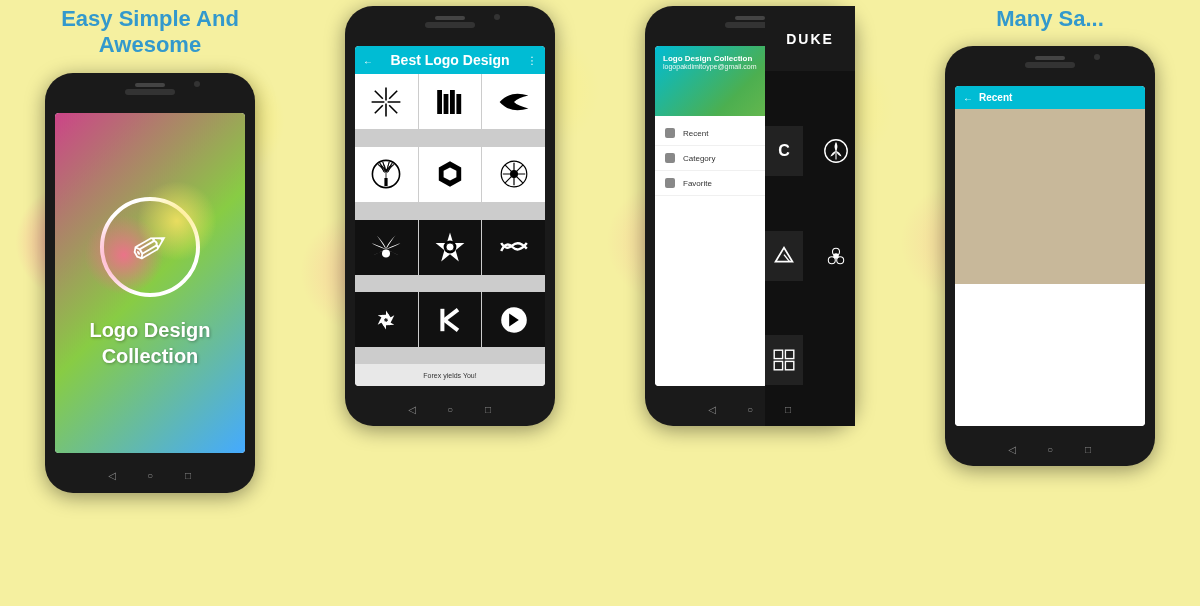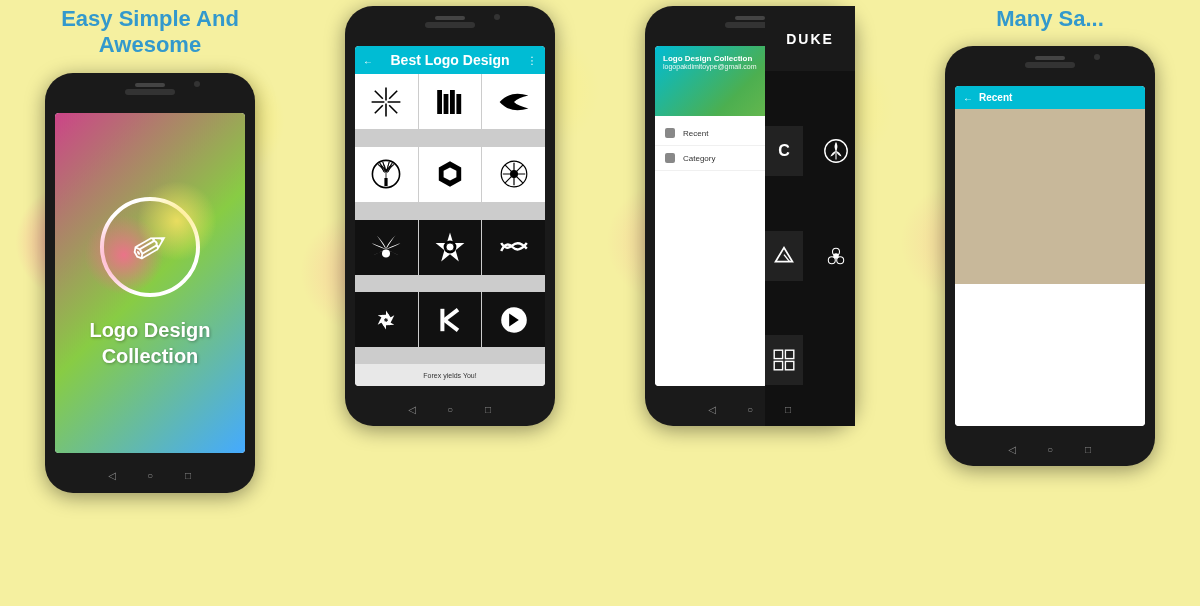--- a/index.html
+++ b/index.html
@@ -504,20 +504,24 @@
 
         <div class="menu-list">
           <div class="menu-item">
             <div class="menu-icon" style="background:#888;"></div>
             <span>Recent</span>
           </div>
           <div class="menu-item">
             <div class="menu-icon" style="background:#888;"></div>
             <span>Category</span>
           </div>
+          <div class="menu-item">
+            <div class="menu-icon" style="background:#888;"></div>
+            <span>Favorite</span>
+          </div>
         </div>
 
         <div style="position:absolute; right:0; top:0; bottom:0; width:90px; background:#111; display:grid; grid-template-columns:1fr 1fr; gap:14px;">
 
           <div style="background:#1a1a1a; display:flex; align-items:center; justify-content:center; grid-column:1/3; height:65px;">
             <span style="color:white; font-size:14px; font-weight:bold; letter-spacing:2px;">DUKE</span>
           </div>
 
           <div style="background:#222; display:flex; align-items:center; justify-content:center; height:50px;">
             <span style="color:white; font-size:16px; font-weight:bold;">C</span>

